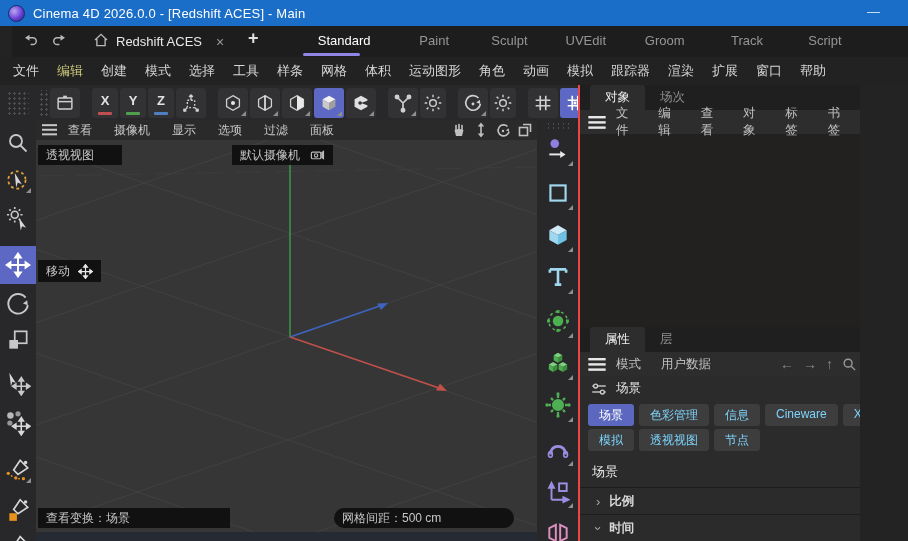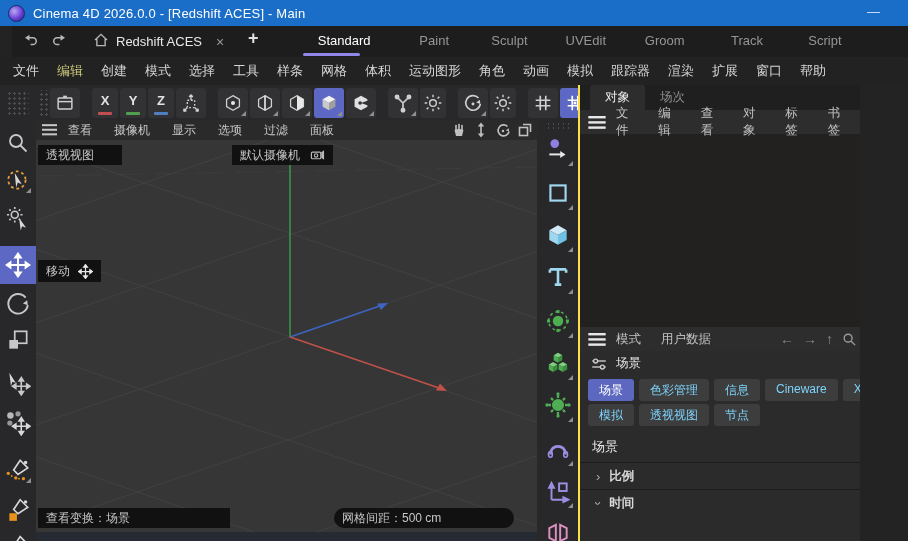--- a/index.html
+++ b/index.html
@@ -74,21 +74,21 @@
   .vp-bottom { position:absolute; left:0; top:412px; width:501px; height:9px; background:#262a33; }
 
   
   .right-toolbar { position:absolute; left:537px; top:120px; width:41px; height:421px; background:#28282a; overflow:hidden; }
   .rt-grip { position:absolute; left:9px; top:2px; width:24px; height:7px;
     background-image:radial-gradient(#4c4c4e 1px, transparent 1.1px); background-size:5px 4px; }
   .rtile { position:absolute; left:4px; width:34px; height:38px; border-radius:3px; display:flex; align-items:center; justify-content:center; }
 
   
   .right-panel { position:absolute; left:578px; top:85px; width:282px; height:456px; background:#2b2b2b;
-    border-left:2px solid #fde047; overflow:hidden; }
+    border-left:2px solid #ef4444; overflow:hidden; }
   .ptabbar { position:relative; height:25px; background:#1f1f1f; display:flex; align-items:flex-end; padding-left:10px; }
   .ptab { padding:4px 15px 4px; font-size:12.5px; color:#8f8f8f; }
   .ptab.active { background:#2d2d2d; color:#f0f0f0; border-radius:3px 3px 0 0; }
   .pmenurow { position:relative; height:24px; background:#2d2d2d; display:flex; align-items:center; gap:0; padding-left:8px; }
   .pmenurow .pmi { padding:0 10px; font-size:12.5px; color:#c2c2c2; }
   .om-content { height:193px; background:#232120; }
   .am-nav { position:absolute; right:0; top:0; height:24px; display:flex; align-items:center; gap:9px; padding-right:0; overflow:hidden; width:80px; }
   .am-nav .na { color:#8a8a8a; font-size:14px; }
   .objrow { height:25px; display:flex; align-items:center; gap:8px; padding-left:10px; color:#e4e4e4; font-size:12.5px; }
   .amtabs { display:flex; gap:5px; padding:3px 0 0 8px; height:25px; white-space:nowrap; overflow:hidden; }
@@ -604,20 +604,24 @@
         </span>
       <span class="pmi">文件</span>
       <span class="pmi">编辑</span>
       <span class="pmi">查看</span>
       <span class="pmi">对象</span>
       <span class="pmi">标签</span>
       <span class="pmi">书签</span>
     </div>
     <div class="om-content"></div>
 
+    <div class="ptabbar">
+      <span class="ptab active">属性</span>
+      <span class="ptab">层</span>
+    </div>
     <div class="pmenurow">
       <span>
           <svg width="18" height="13" viewBox="0 0 20 15" fill="#e8e8e8">
             <rect y="0" width="20" height="2.8"></rect>
             <rect y="6" width="20" height="2.8"></rect>
             <rect y="12" width="20" height="2.8"></rect>
           </svg>
         </span>
       <span class="pmi">模式</span>
       <span class="pmi">用户数据</span>

